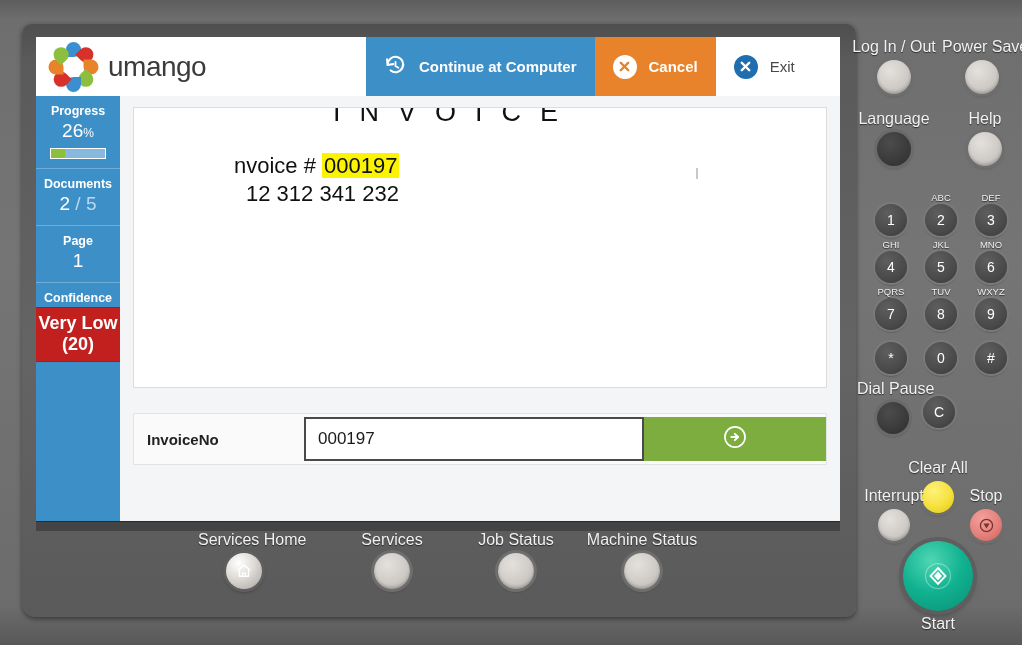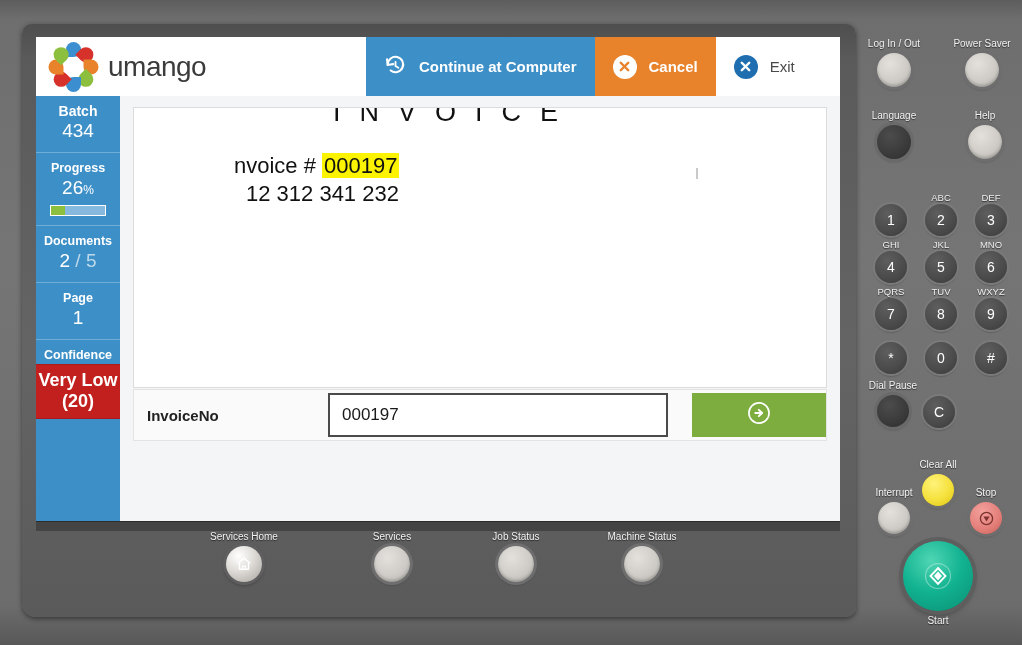--- a/index.html
+++ b/index.html
@@ -139,26 +139,25 @@
   #doc-line2 {
     position: absolute; left: 112px; top: 73px;
     font-size: 22px; color: #111; white-space: nowrap;
   }
   #doc-speck {
     position: absolute; left: 562px; top: 60px;
     width: 2px; height: 11px; background: #c9c9c9;
   }
 
   #field-row {
-    margin-top: 1px;
+    margin-top: 25px;
     width: 694px; height: 52px;
     display: flex; align-items: stretch;
     background: #fafafa;
     border: 1px solid #e3e3e3;
-    gap: 24px;
   }
   #field-label {
     width: 170px; display: flex; align-items: center;
     padding-left: 13px;
     font-size: 15px; font-weight: bold; color: #222;
   }
   #field-input {
     width: 340px; margin: 3px 0 3px 0;
     border: 2px solid #4a4a4a; background: #fff;
     font-size: 17px; color: #1a1a1a;
@@ -179,21 +178,21 @@
     background: #444444;
     color: #f0f0f0; font-size: 12px;
     display: flex; align-items: center; padding-left: 16px;
     border-top: 1px solid #2c2c2c;
   }
   #status-bar b { color: #fff; }
 
   
   .hw-group { position: absolute; text-align: center; }
   .hw-label {
-    font-size: 10px; color: #f2f2f2;
+    font-size: 16px; color: #f2f2f2;
     font-family: "Liberation Sans", sans-serif;
     text-shadow: 0 1px 1px rgba(0,0,0,.6);
     white-space: nowrap;
   }
   .hw-btn {
     border-radius: 50%;
     margin: 4px auto 0 auto;
     background: radial-gradient(circle at 38% 32%, #e4e1dd 0%, #cfccc7 55%, #b5b2ad 100%);
     box-shadow: 0 0 0 3px #6e6e6e, 0 2px 3px rgba(0,0,0,.55), inset 0 -2px 3px rgba(0,0,0,.2);
     display: flex; align-items: center; justify-content: center;
@@ -289,24 +288,20 @@
               <line x1="4" y1="4" x2="12" y2="12"></line>
                 <line x1="12" y1="4" x2="4" y2="12"></line>
             </svg>
           </span>
           <span>Exit</span>
         </div>
       </div>
 
       <div id="sidebar">
         <div class="side-cell">
-          <div class="side-label strong">Batch</div>
-          <div class="side-value">434</div>
-        </div>
-        <div class="side-cell">
           <div class="side-label">Progress</div>
           <div class="side-value">
             <span>26</span><span class="sm">%</span>
           </div>
           <div id="progress-track">
             <div id="progress-fill" style="width: 26%;"></div>
           </div>
         </div>
         <div class="side-cell">
           <div class="side-label">Documents</div>

